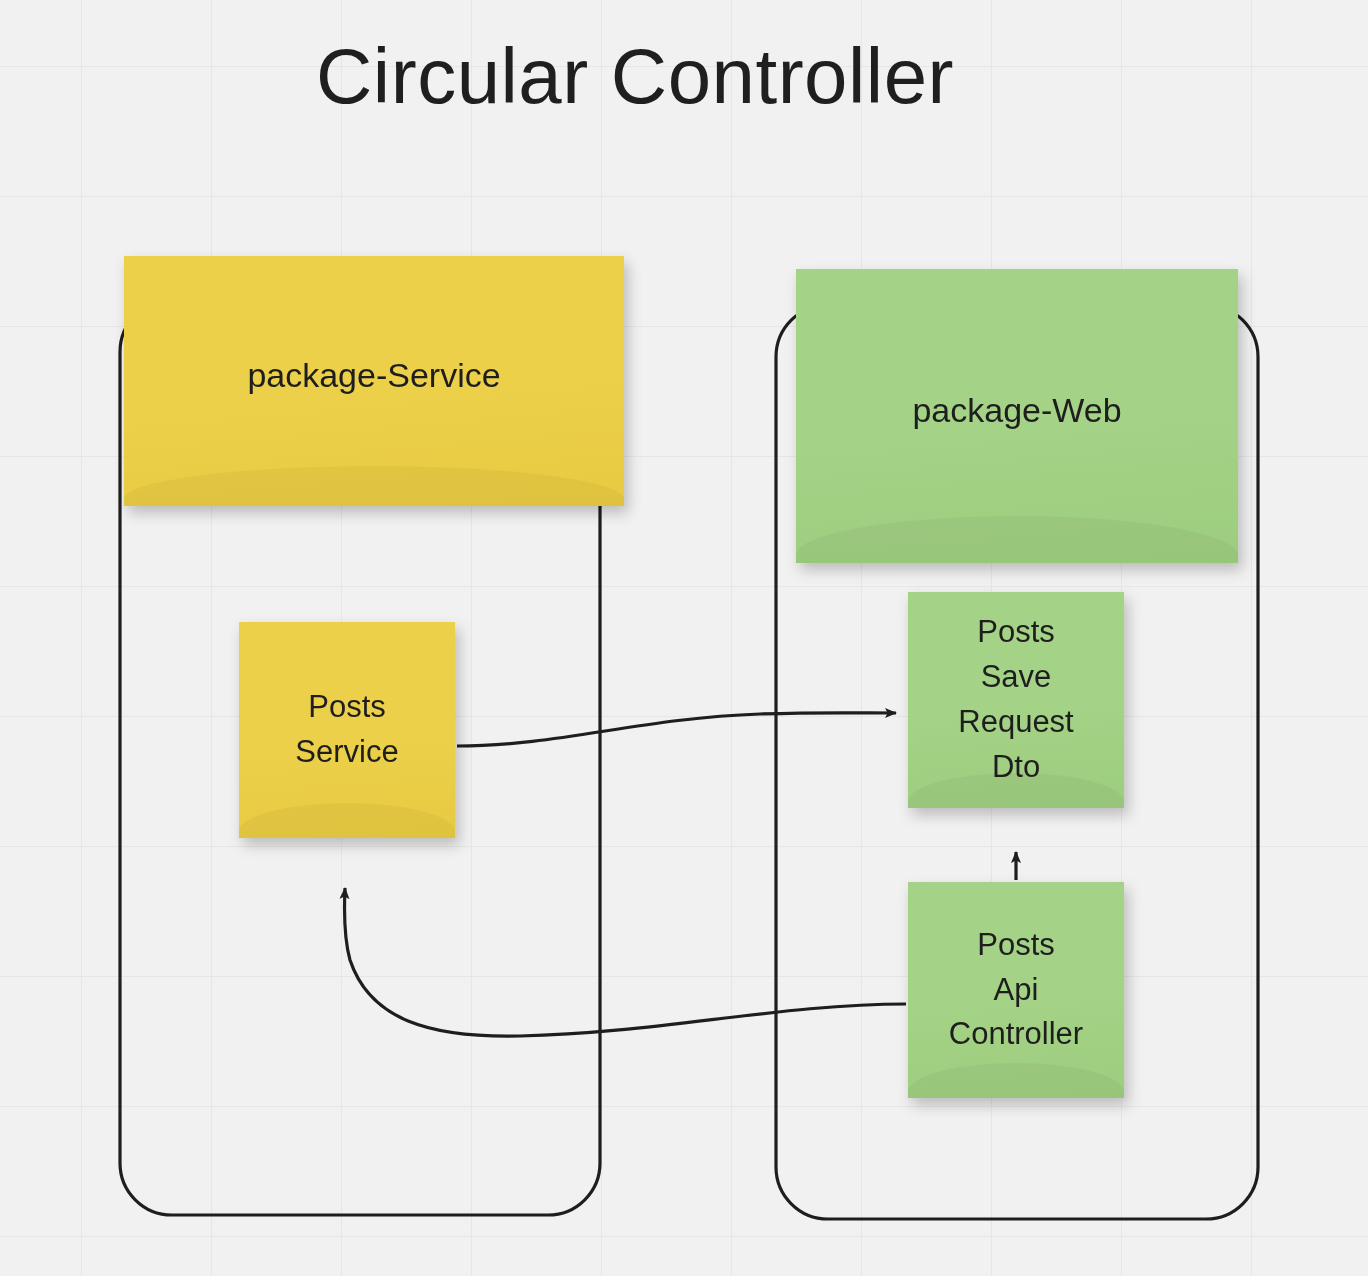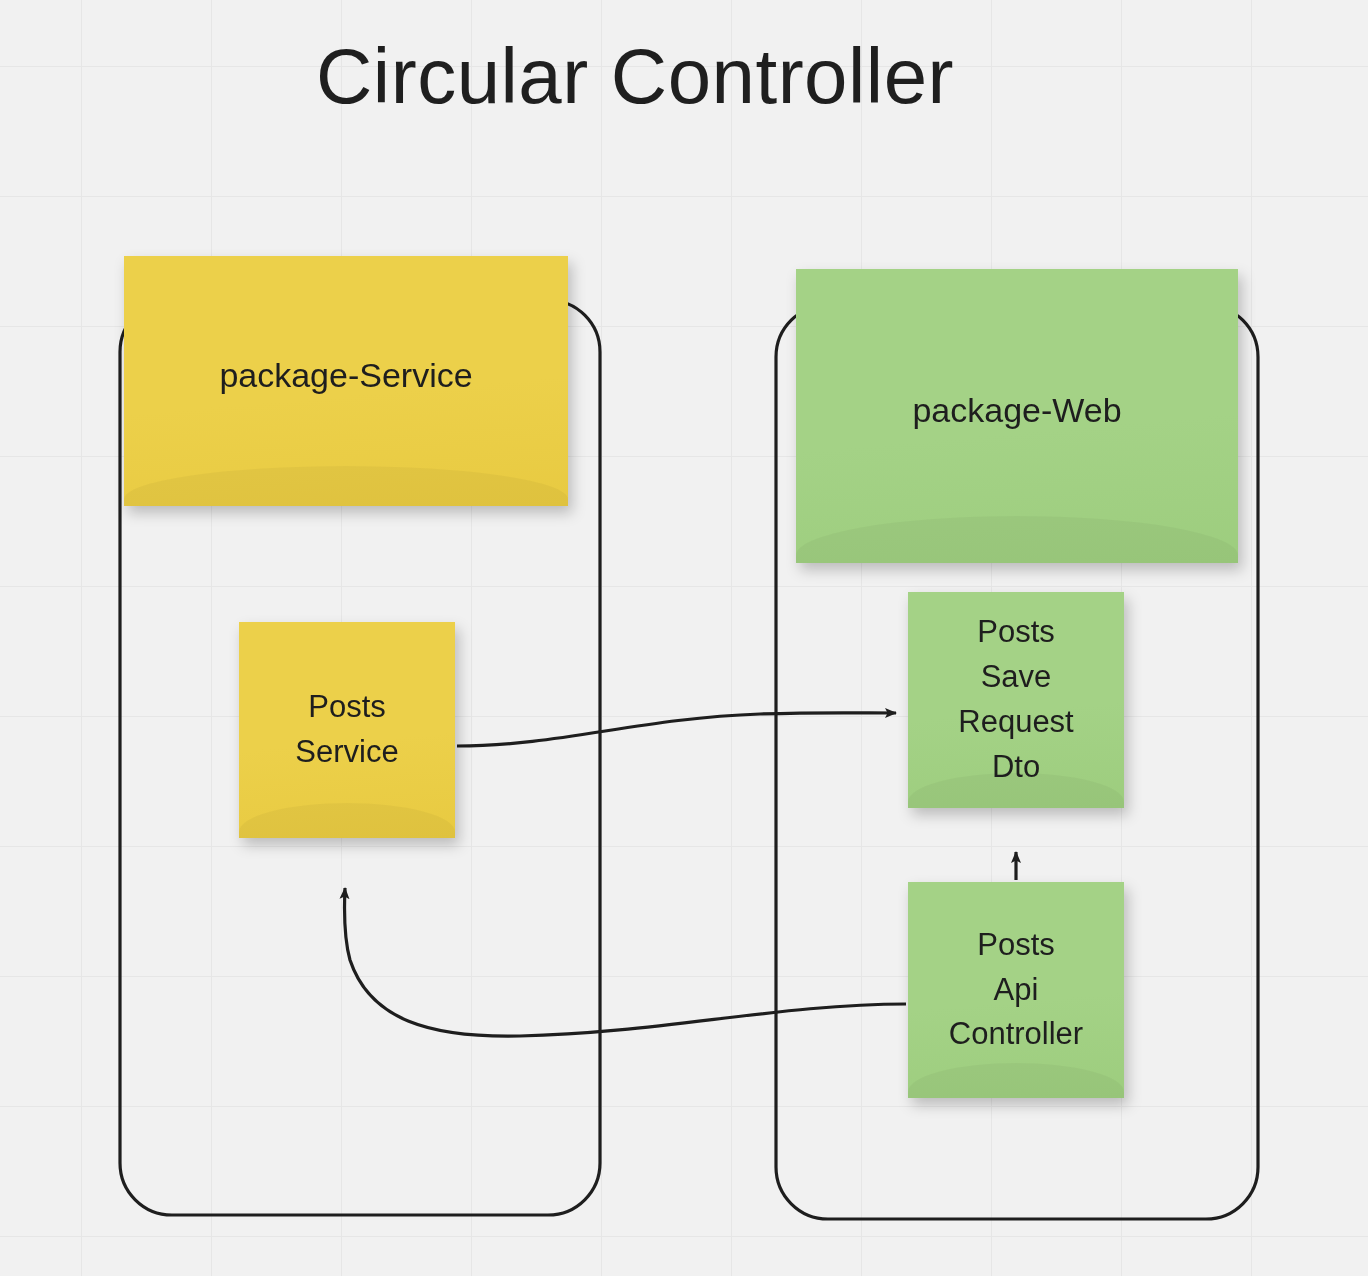--- a/index.html
+++ b/index.html
@@ -85,21 +85,21 @@
   }
 
   
   .note.pkg { font-size: 34px; font-weight: 400; }
   .note.pkg .label { transform: translateY(-6px); }
 
   
   .note.cls { font-size: 31px; font-weight: 400; line-height: 1.45; }
 
   
-  #note-package-service { left: 124px; top: 256px; width: 444px; height: 250px; }
+  #note-package-service { left: 124px; top: 256px; width: 500px; height: 250px; }
   #note-package-web     { left: 796px; top: 252px; width: 442px; height: 294px; margin-top: 17px; }
   #note-posts-service   { left: 239px; top: 622px; width: 216px; height: 216px; }
   #note-posts-dto       { left: 908px; top: 592px; width: 216px; height: 216px; }
   #note-posts-controller{ left: 908px; top: 882px; width: 216px; height: 216px; }
 </style>
 </head>
 <body>
 
 <div id="canvas">
 

